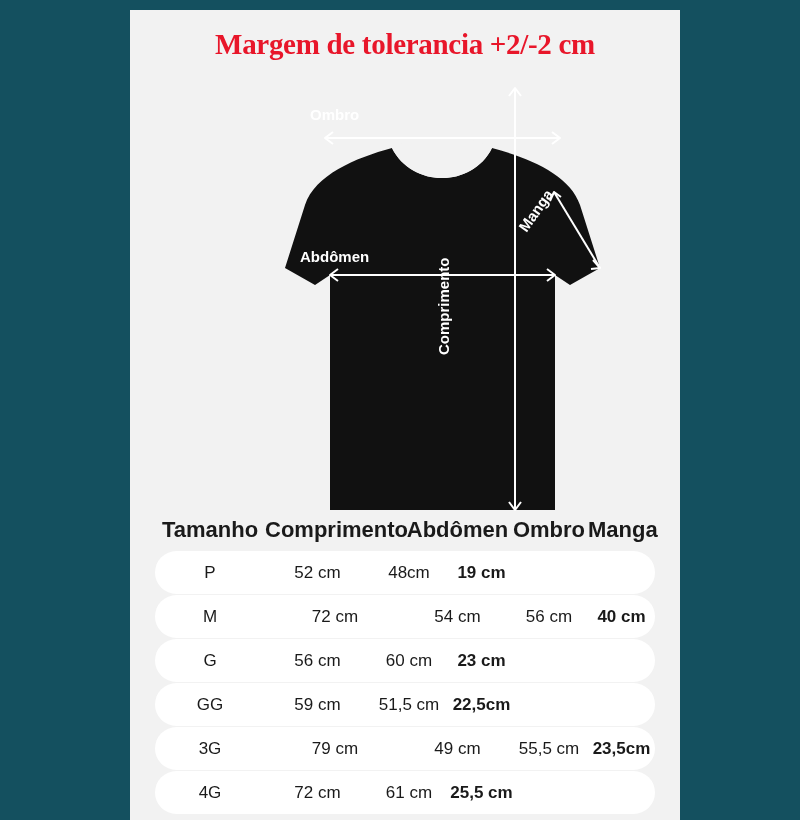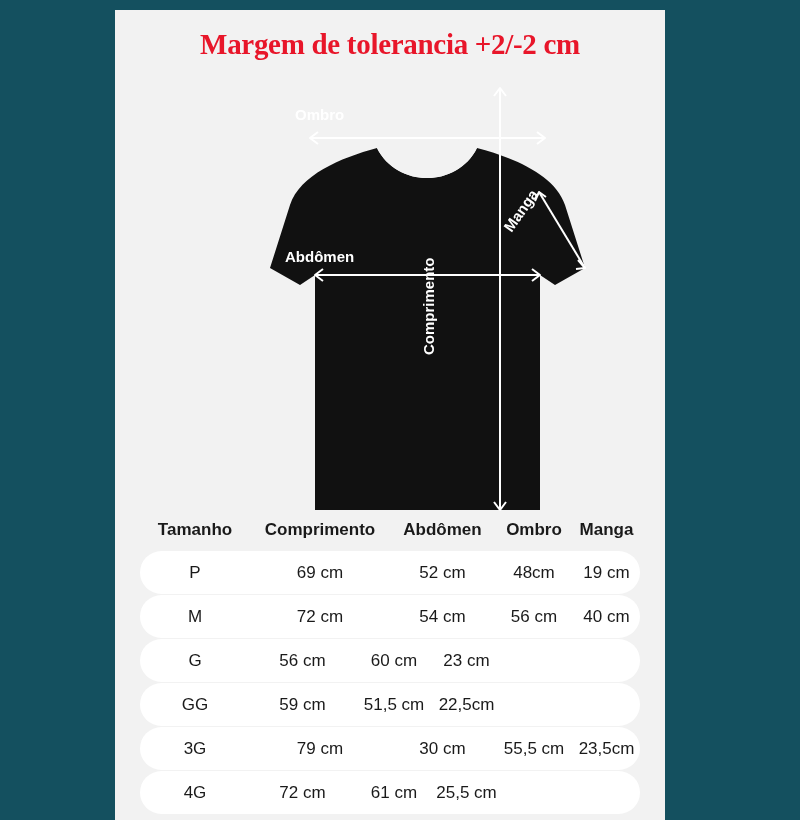--- a/index.html
+++ b/index.html
@@ -13,21 +13,21 @@
   }
   #root {
     position: relative;
     width: 800px;
     height: 820px;
     background: #14505f;
   }
   
   .card {
     position: absolute;
-    left: 115px;
+    left: 130px;
     top: 10px;
     width: 550px;
     height: 810px;
     background: #f2f2f2;
     overflow: hidden;
   }
   .title {
     position: absolute;
     left: 0;
     top: 18px;
@@ -86,26 +86,26 @@
   .trow.head {
     background: transparent;
     height: 40px;
   }
   .c {
     text-align: center;
     font-size: 17px;
     color: #1a1a1a;
     font-family: "Liberation Sans", sans-serif;
   }
-  .trow.head .c { font-weight: bold; font-size: 17px; }
+  .trow.head .c { font-weight: bold; font-size: 22px; }
   .c0 { width: 110px; }
   .c1 { width: 140px; }
   .c2 { width: 105px; }
   .c3 { width: 78px; }
-  .c4 { width: 67px; }
+  .c4 { width: 67px; font-weight: bold; }
 </style>
 </head>
 <body>
 
 <div id="root">
   <div class="card">
 
     <div class="title">Margem de tolerancia +2/-2 cm</div>
 
     <div class="shirt-area">
@@ -151,21 +151,20 @@
       <div class="trow head">
         <div class="c c0">Tamanho</div>
         <div class="c c1">Comprimento</div>
         <div class="c c2">Abdômen</div>
         <div class="c c3">Ombro</div>
         <div class="c c4">Manga</div>
       </div>
 
       <div class="trow body">
         <div class="c c0">P</div>
-        <div class="c c1">69 cm</div>
         <div class="c c2">52 cm</div>
         <div class="c c3">48cm</div>
         <div class="c c4">19 cm</div>
       </div>
       <div class="trow body">
         <div class="c c0">M</div>
         <div class="c c1">72 cm</div>
         <div class="c c2">54 cm</div>
         <div class="c c3">56 cm</div>
         <div class="c c4">40 cm</div>
@@ -178,21 +177,21 @@
       </div>
       <div class="trow body">
         <div class="c c0">GG</div>
         <div class="c c2">59 cm</div>
         <div class="c c3">51,5 cm</div>
         <div class="c c4">22,5cm</div>
       </div>
       <div class="trow body">
         <div class="c c0">3G</div>
         <div class="c c1">79 cm</div>
-        <div class="c c2">30 cm</div>
+        <div class="c c2">49 cm</div>
         <div class="c c3">55,5 cm</div>
         <div class="c c4">23,5cm</div>
       </div>
       <div class="trow body">
         <div class="c c0">4G</div>
         <div class="c c2">72 cm</div>
         <div class="c c3">61 cm</div>
         <div class="c c4">25,5 cm</div>
       </div>
     </div>

